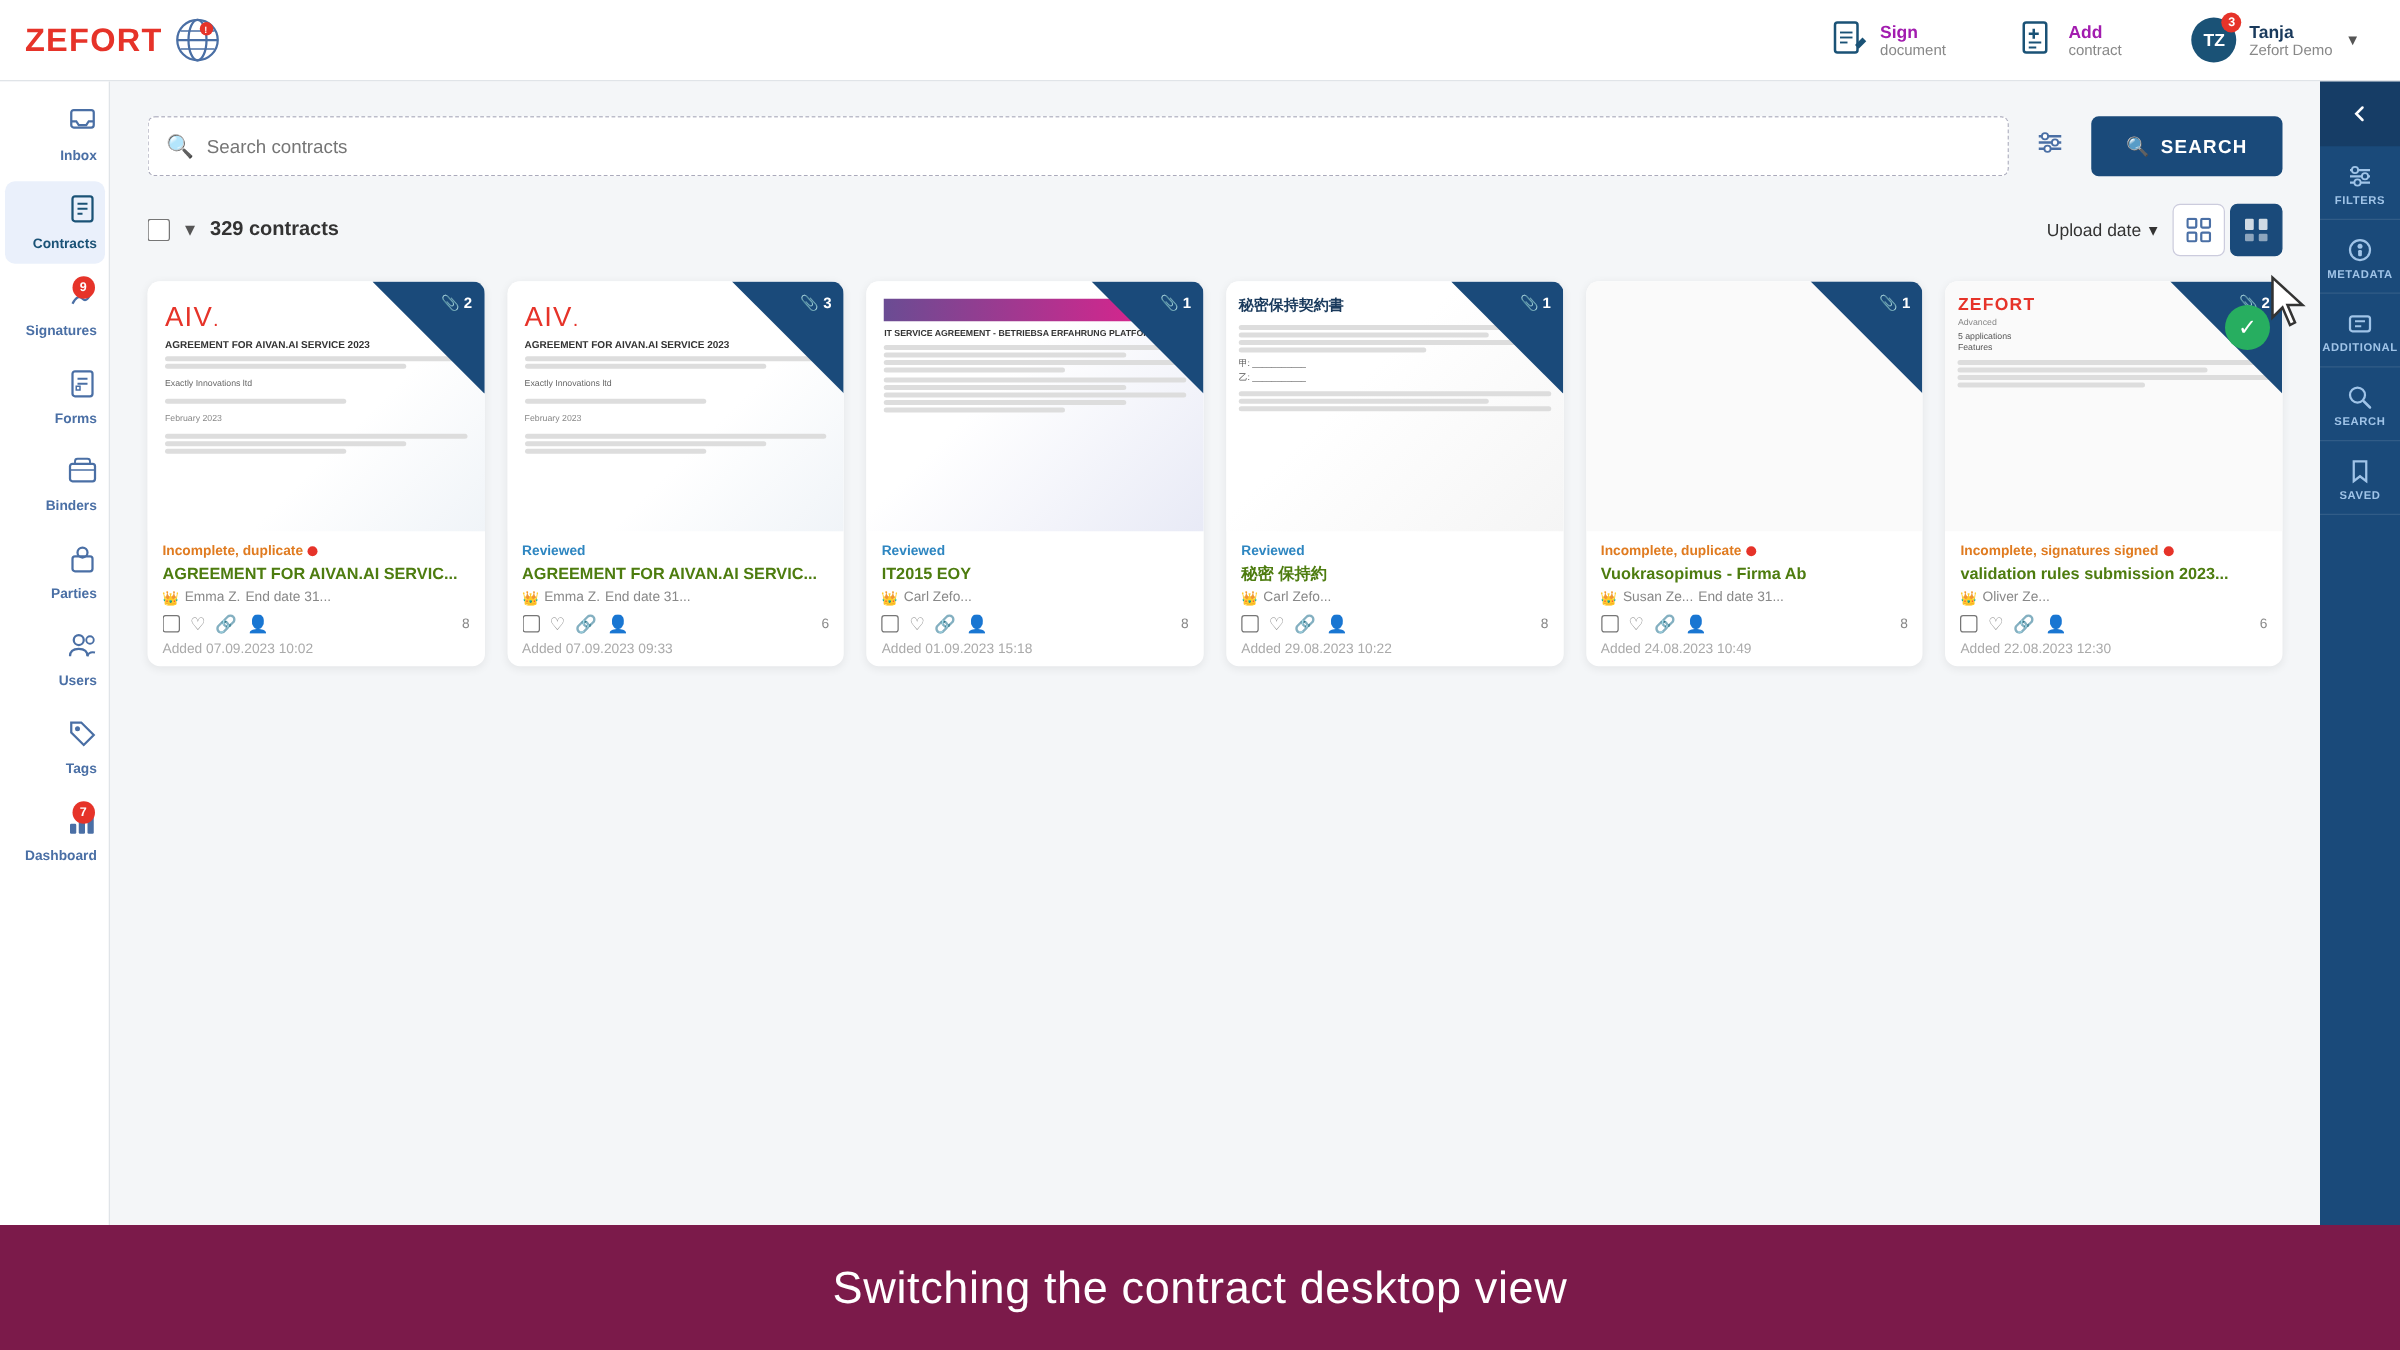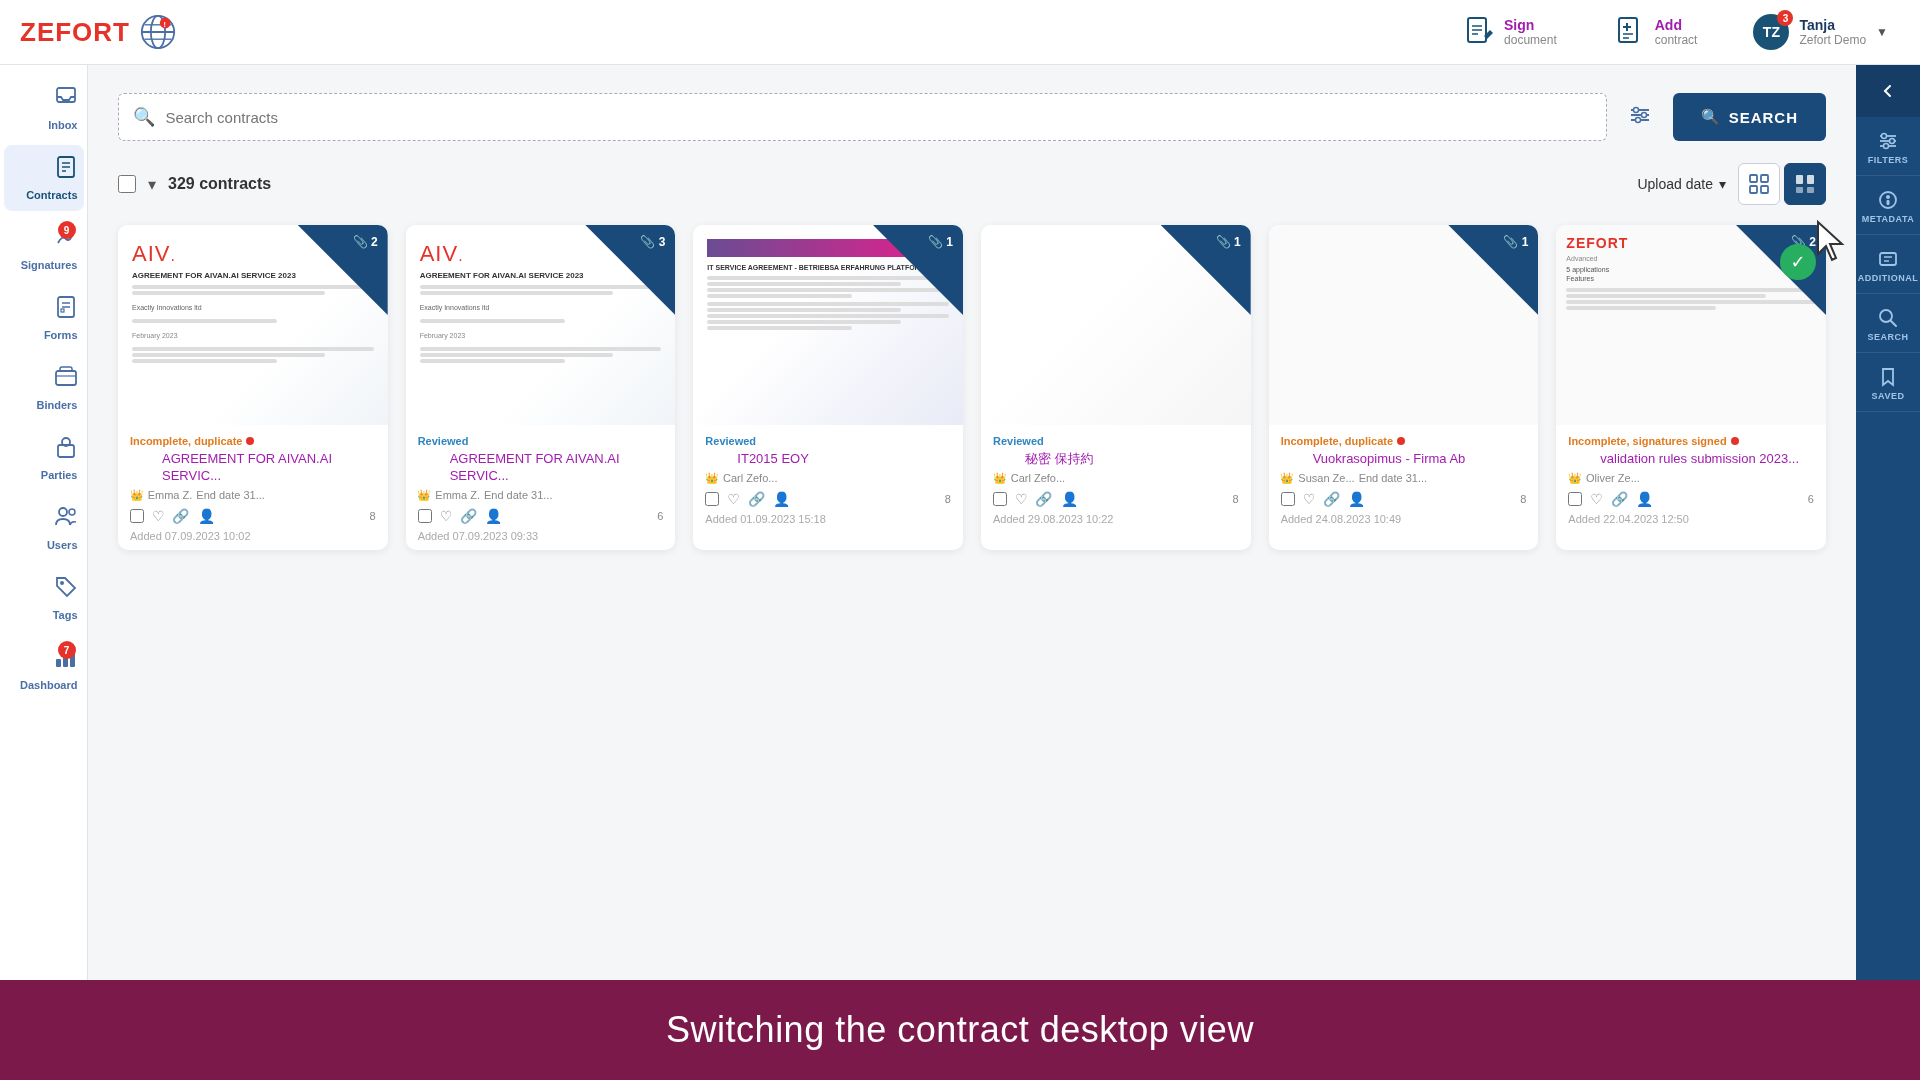--- a/index.html
+++ b/index.html
@@ -342,25 +342,24 @@
       display: flex;
       align-items: center;
       gap: 4px;
     }
     .card-status .status-dot {
       width: 8px; height: 8px; border-radius: 50%; background: #e63329; display: inline-block;
     }
     .card-status.reviewed { color: #2e86c1; }
     .card-title {
       font-size: 13px;
-      font-weight: 400;
-      color: #a21caf;
+      font-weight: 700;
+      color: #4d7c0f;
       margin-bottom: 4px;
       line-height: 1.3;
-      margin-left: 32px;
     }
     .card-meta {
       font-size: 11px;
       color: #888;
       margin-bottom: 6px;
       display: flex;
       align-items: center;
       gap: 4px;
     }
     .card-actions {
@@ -809,20 +808,32 @@
         </div>
       </div>
 
       <div class="contract-card">
         <div class="card-preview preview-japanese">
           <div class="card-corner"></div>
           <div class="card-attachment-count">
             <span>📎</span>
               <span>1</span>
           </div>
+          <div style="padding:10px;font-size:8px;color:#333;line-height:1.6;">
+            <div style="font-size:12px;font-weight:bold;color:#1a3a5c;margin-bottom:6px;">秘密保持契約書</div>
+            <div class="doc-text-line long"></div>
+            <div class="doc-text-line medium"></div>
+            <div class="doc-text-line long"></div>
+            <div class="doc-text-line short"></div>
+            <div style="margin-top:4px;font-size:7px;color:#555">甲: ___________</div>
+            <div style="font-size:7px;color:#555">乙: ___________</div>
+            <div class="doc-text-line long" style="margin-top:4px"></div>
+            <div class="doc-text-line medium"></div>
+            <div class="doc-text-line long"></div>
+          </div>
         </div>
         <div class="card-footer">
           <div class="card-status reviewed">Reviewed</div>
           <div class="card-title">秘密 保持約</div>
           <div class="card-meta">
             <span>👑</span>
             <span>Carl Zefo...</span>
           </div>
           <div class="card-actions">
             <input type="checkbox" class="card-cb" style="">
@@ -899,21 +910,21 @@
           </div>
           <div class="card-actions">
             <input type="checkbox" class="card-cb" style="">
             <span class="card-action-icon">♡</span>
             <span class="card-action-icon">🔗</span>
             <span class="card-action-icon">👤</span>
             <div class="card-users">
               <span>6</span>
             </div>
           </div>
-          <div class="card-date">Added 22.04.2023 12:50</div>
+          <div class="card-date">Added 22.08.2023 12:30</div>
         </div>
       </div>
 
     </div>
   </div>
 
   <div class="right-panel">
     <div class="right-panel-toggle">
       <svg width="18" height="18" viewBox="0 0 18 18" fill="none">
           <path d="M11 4 L6 9 L11 14" stroke="white" stroke-width="2" stroke-linecap="round"></path>

